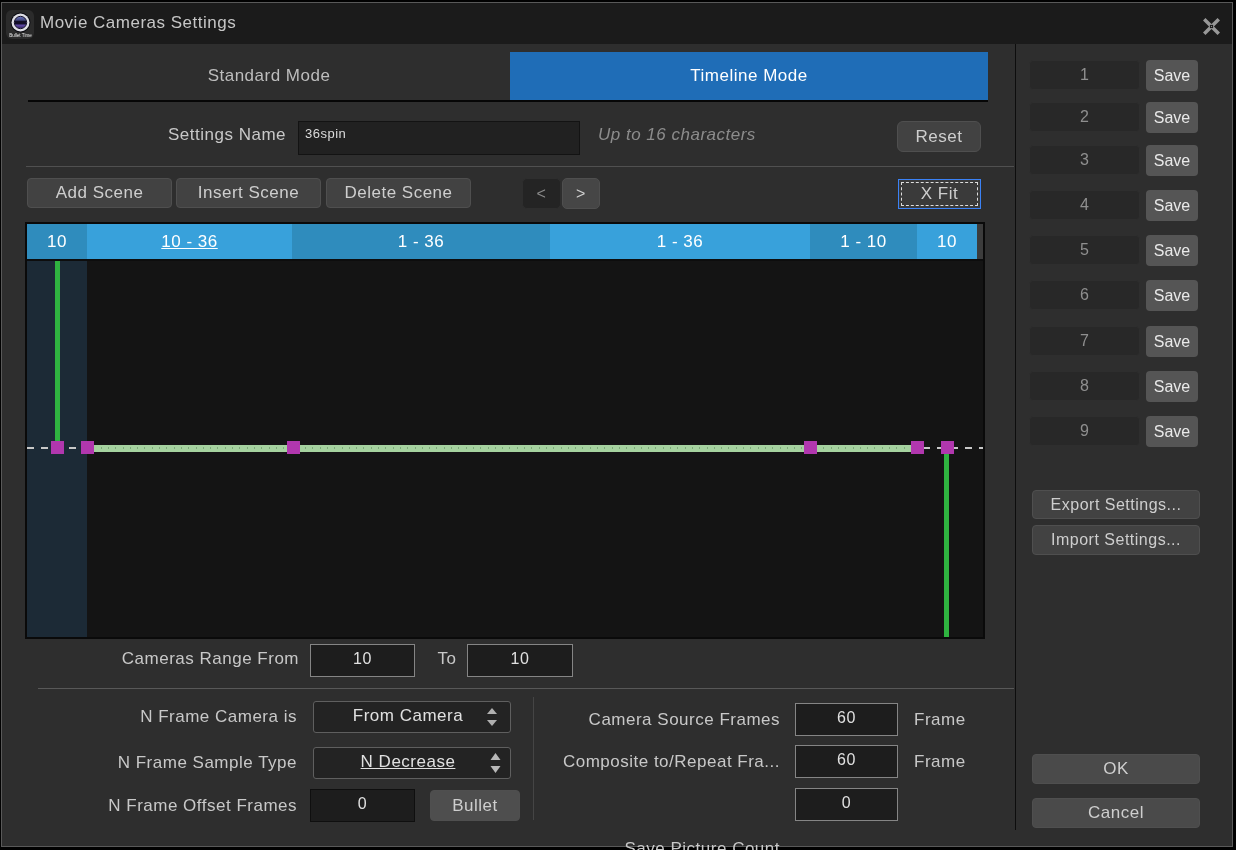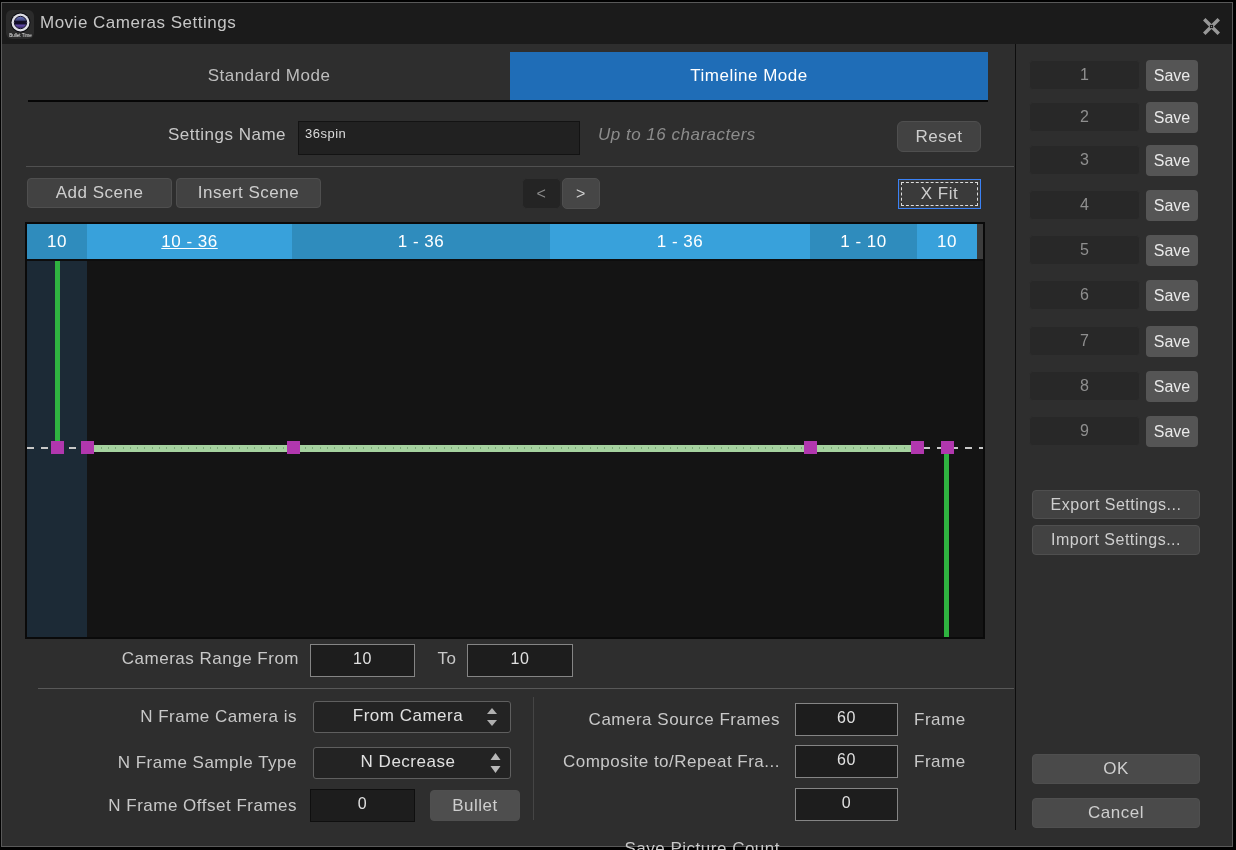--- a/index.html
+++ b/index.html
@@ -58,20 +58,21 @@
 
   <div class="abs lbl rlbl" style="left:100px;top:119px;width:186px;height:32px;">Settings Name</div>
   <div class="abs" style="left:298px;top:121px;width:282px;height:34px;background:#212121;border:1px solid #131313;color:#dcdcdc;font-size:13px;line-height:24px;padding-left:6px;letter-spacing:0.5px;">36spin</div>
   <div class="abs lbl" style="left:598px;top:119px;height:32px;font-style:italic;color:#8c8c8c;">Up to 16 characters</div>
   <div class="abs btn" style="left:897px;top:121px;width:84px;height:31px;border-radius:6px;">Reset</div>
 
   <div class="abs" style="left:26px;top:166px;width:988px;height:1px;background:#505050;"></div>
 
   <div class="abs btn" style="left:27px;top:178px;width:145px;height:30px;">Add Scene</div>
   <div class="abs btn" style="left:176px;top:178px;width:145px;height:30px;">Insert Scene</div>
+  <div class="abs btn" style="left:326px;top:178px;width:145px;height:30px;">Delete Scene</div>
   <div class="abs btn" style="left:522px;top:178px;width:39px;height:31px;background:#242424;border-color:#2e2e2e;color:#8a8a8a;font-size:16px;border-radius:5px;">&lt;</div>
   <div class="abs btn" style="left:562px;top:178px;width:38px;height:31px;background:#464646;color:#d0d0d0;font-size:16px;border-radius:5px;">&gt;</div>
   <div class="abs btn" style="left:813px;top:179px;width:83px;height:30px;margin-top:48px;">Y Fit</div>
   <div class="abs btn" style="left:898px;top:179px;width:83px;height:30px;background:#3a3a3a;border:1px solid #3b82f6;border-radius:0;">X Fit</div>
   <div class="abs" style="left:901px;top:182px;width:77px;height:24px;border:1px dashed #dddddd;"></div>
 
   <div class="abs" style="left:25px;top:222px;width:960px;height:417px;border:2px solid #0a0a0a;background:#141414;"></div>
   <div class="abs" style="left:27px;top:224px;width:956px;height:35px;background:#3c3c3c;"></div>
   <div class="abs" style="left:27px;top:259px;width:956px;height:2px;background:#0d0d0d;"></div>
   <div class="abs seg" style="left:27px;width:60px;background:#2f8cbd;">10</div>
@@ -104,21 +105,21 @@
   <div class="abs lbl rlbl" style="left:60px;top:701px;width:237px;height:32px;">N Frame Camera is</div>
   <div class="abs" style="left:313px;top:701px;width:198px;height:32px;background:#232323;border:1px solid #5f5f5f;border-radius:3px;"></div>
   <div class="abs lbl clbl" style="left:313px;top:700px;width:190px;height:32px;color:#e0e0e0;">From Camera</div>
   <svg class="abs" style="left:485px;top:708px;" width="14" height="18" viewBox="0 0 14 18">
       <path d="M7 0 L12 6 L2 6 Z" fill="#b0b0b0"></path>
       <path d="M7 18 L12 12 L2 12 Z" fill="#b0b0b0"></path>
     </svg>
 
   <div class="abs lbl rlbl" style="left:60px;top:747px;width:237px;height:32px;">N Frame Sample Type</div>
   <div class="abs" style="left:313px;top:747px;width:198px;height:32px;background:#232323;border:1px solid #5f5f5f;border-radius:3px;"></div>
-  <div class="abs lbl clbl" style="left:313px;top:746px;width:190px;height:32px;color:#e0e0e0;">N Decrease</div>
+  <div class="abs lbl clbl" style="left:313px;top:746px;width:190px;height:32px;color:#e0e0e0;text-decoration:underline;">N Decrease</div>
   <svg class="abs" style="left:489px;top:752px;" width="13" height="22" viewBox="0 0 13 22">
       <path d="M6.5 1 L11.5 8 L1.5 8 Z" fill="#b8b8b8"></path>
       <path d="M6.5 21 L11.5 14 L1.5 14 Z" fill="#b8b8b8"></path>
     </svg>
 
   <div class="abs lbl rlbl" style="left:60px;top:789px;width:237px;height:33px;">N Frame Offset Frames</div>
   <div class="abs inp" style="left:310px;top:789px;width:105px;height:33px;border-color:#0f0f0f;">0</div>
   <div class="abs btn" style="left:430px;top:790px;width:90px;height:31px;background:#4e4e4e;">Bullet</div>
 
   <div class="abs" style="left:533px;top:697px;width:1px;height:123px;background:#454545;"></div>

